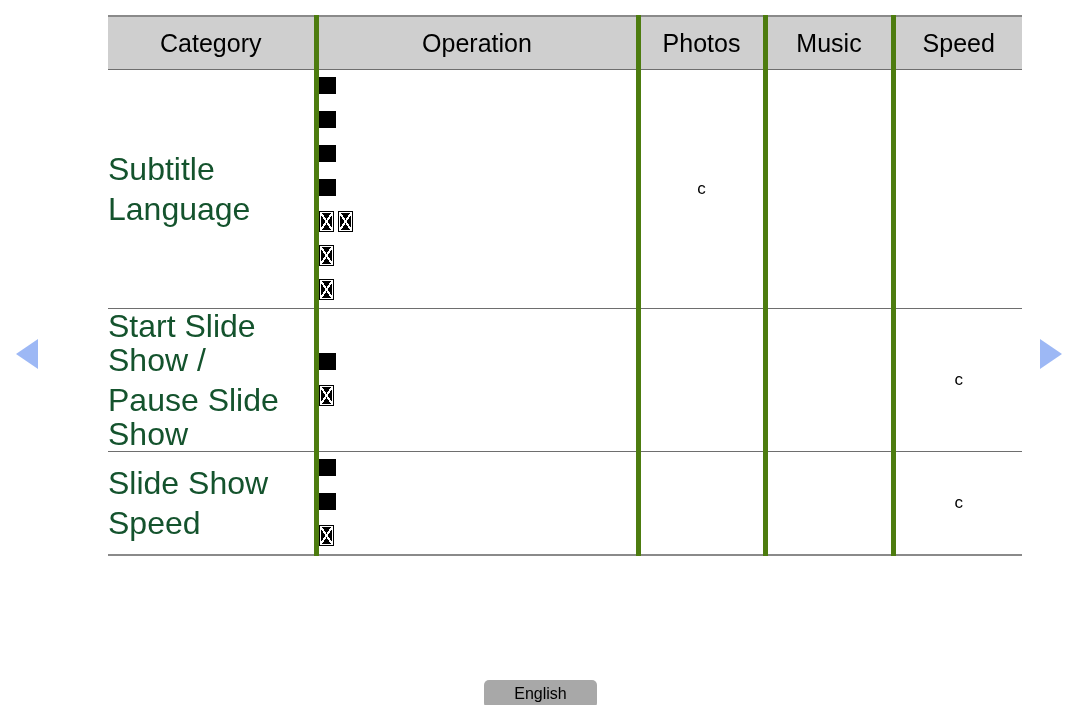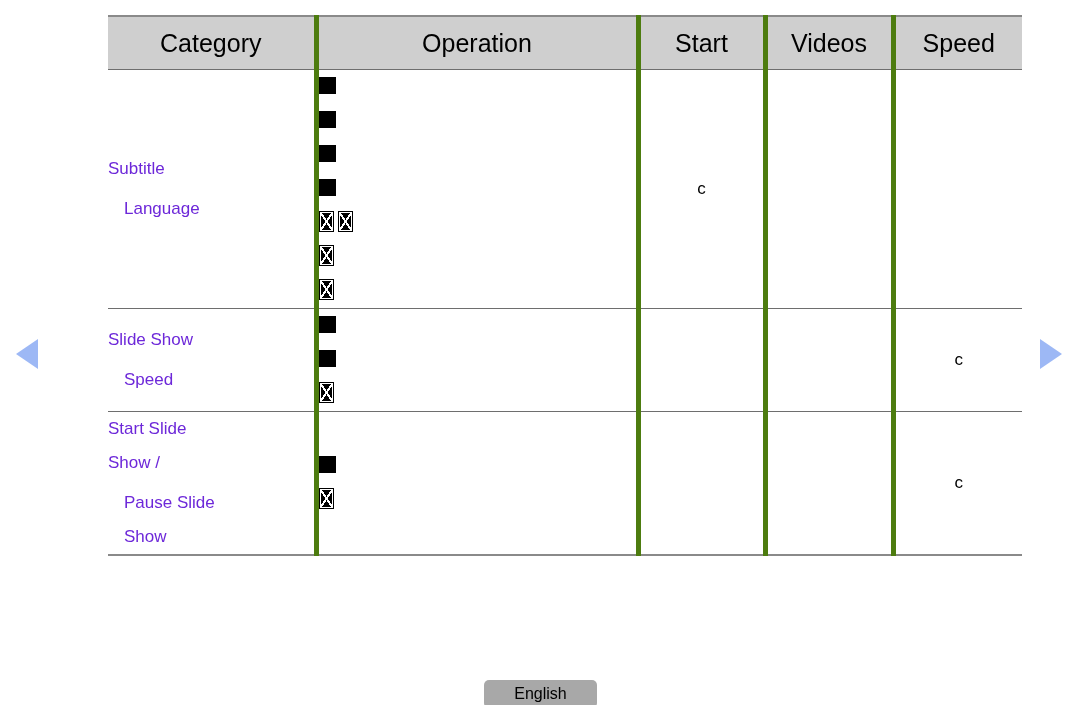--- a/index.html
+++ b/index.html
@@ -95,28 +95,27 @@
   .col-videos     { width: 127px; }
   .col-music      { width: 128px; }
   .col-photos     { width: 129px; }
 
   
   .cat-cell {
     padding: 10px 0 10px 14px;
     text-align: left;
   }
   .cat-line {
-    color: #6d28d9;
-    font-size: 17px;
+    color: #14532d;
+    font-size: 32px;
     line-height: 34px;
     white-space: pre-line;
   }
   .cat-line + .cat-line {
     margin-top: 6px;
-    margin-left: 16px;
   }
 
   
   .op-cell {
     padding: 8px 0 8px 20px;
     text-align: left;
   }
   .op-line {
     line-height: 34px;
     height: 34px;
@@ -203,22 +202,22 @@
       <col class="col-category">
       <col class="col-operation">
       <col class="col-videos">
       <col class="col-music">
       <col class="col-photos">
     </colgroup>
     <thead>
       <tr>
         <th>Category</th>
         <th>Operation</th>
-        <th>Start</th>
-        <th>Videos</th>
+        <th>Photos</th>
+        <th>Music</th>
         <th>Speed</th>
       </tr>
     </thead>
     <tbody>
 
       <tr>
         <td class="cat-cell">
           <div class="cat-line">Subtitle</div>
           <div class="cat-line">Language</div>
         </td>
@@ -227,51 +226,51 @@
           <span class="op-line"><span class="glyph-filled"></span></span>
           <span class="op-line"><span class="glyph-filled"></span></span>
           <span class="op-line"><span class="glyph-filled"></span></span>
           <span class="op-line"><span class="glyph-box"></span><span class="glyph-gap"></span><span class="glyph-box"></span></span>
           <span class="op-line"><span class="glyph-box"></span></span>
           <span class="op-line"><span class="glyph-box"></span></span>
         </td>
         <td class="mark-cell">c</td>
         <td class="mark-cell"></td>
         <td class="mark-cell"></td>
-      </tr>
-
-      <tr>
-        <td class="cat-cell">
-          <div class="cat-line">Slide Show</div>
-          <div class="cat-line">Speed</div>
-        </td>
-        <td class="op-cell">
-          <span class="op-line"><span class="glyph-filled"></span></span>
-          <span class="op-line"><span class="glyph-filled"></span></span>
-          <span class="op-line"><span class="glyph-box"></span></span>
-        </td>
-        <td class="mark-cell"></td>
-        <td class="mark-cell"></td>
-        <td class="mark-cell">c</td>
       </tr>
 
       <tr>
         <td class="cat-cell">
           <div class="cat-line">Start Slide
 Show /</div>
           <div class="cat-line">Pause Slide
 Show</div>
         </td>
         <td class="op-cell">
           <span class="op-line"><span class="glyph-filled"></span></span>
           <span class="op-line"><span class="glyph-box"></span></span>
         </td>
         <td class="mark-cell"></td>
         <td class="mark-cell"></td>
         <td class="mark-cell">c</td>
       </tr>
 
+      <tr>
+        <td class="cat-cell">
+          <div class="cat-line">Slide Show</div>
+          <div class="cat-line">Speed</div>
+        </td>
+        <td class="op-cell">
+          <span class="op-line"><span class="glyph-filled"></span></span>
+          <span class="op-line"><span class="glyph-filled"></span></span>
+          <span class="op-line"><span class="glyph-box"></span></span>
+        </td>
+        <td class="mark-cell"></td>
+        <td class="mark-cell"></td>
+        <td class="mark-cell">c</td>
+      </tr>
+
     </tbody>
   </table>
 
   <button id="language-button">English</button>
 
 </div>
 
 </body></html>

